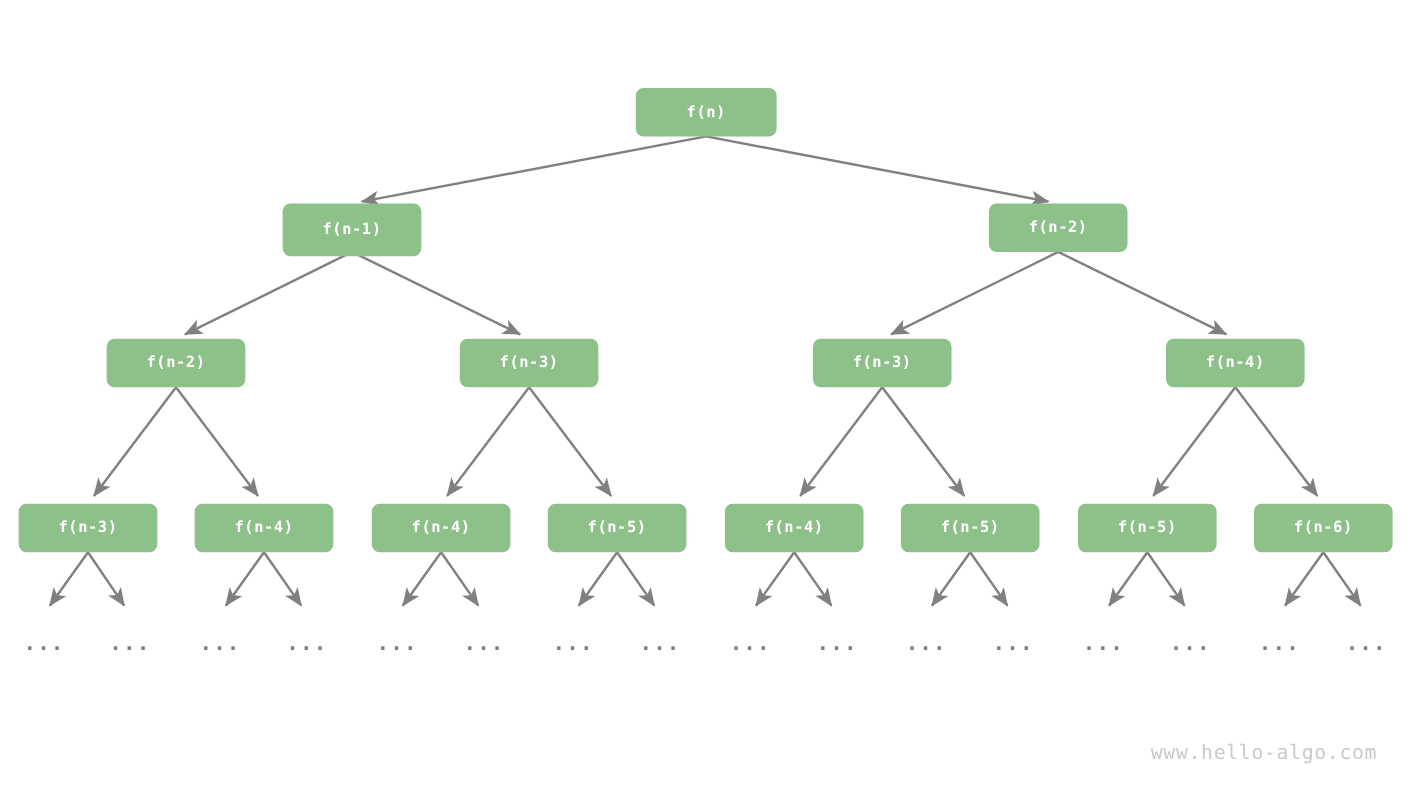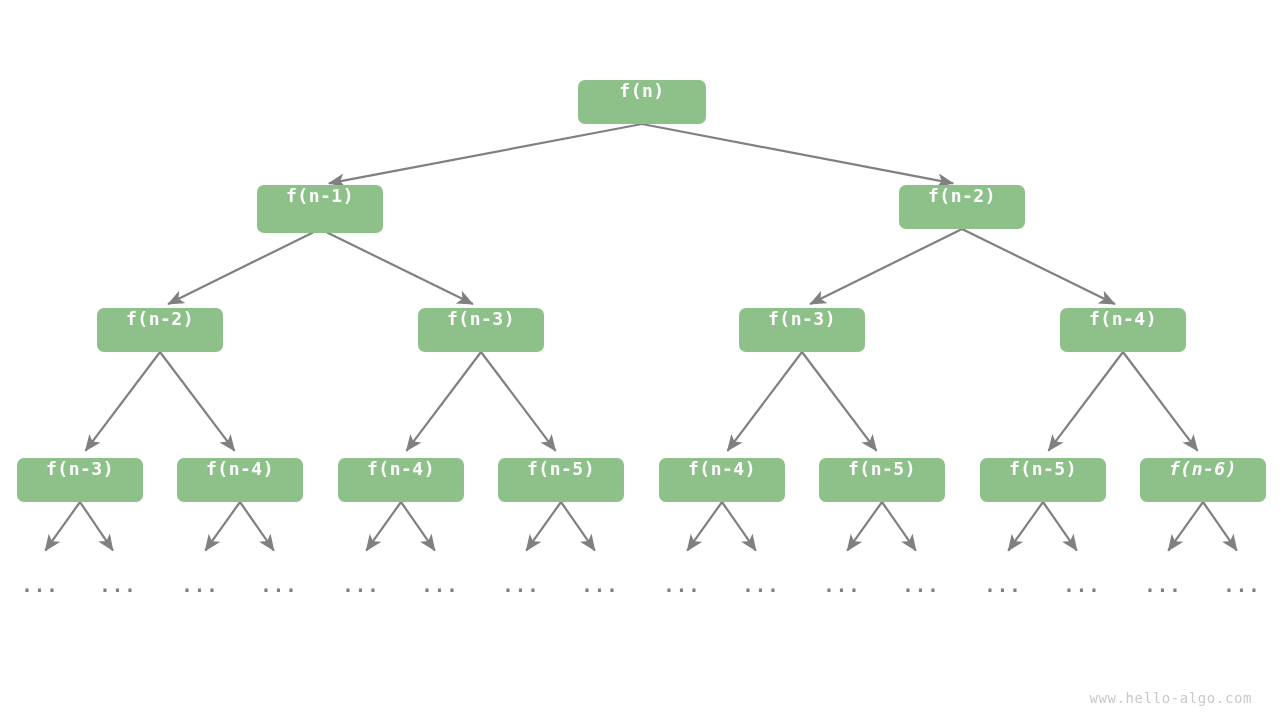--- a/index.html
+++ b/index.html
@@ -21,47 +21,47 @@
     width: 1280px;
     height: 720px;
   }
   .node {
     position: absolute;
     box-sizing: border-box;
     background: #8ec08a;
     border-radius: 7px;
     color: #ffffff;
     display: flex;
-    align-items: flex-start;
+    align-items: center;
     justify-content: center;
     font-family: "DejaVu Sans Mono", "Liberation Mono", monospace;
-    font-size: 18px;
+    font-size: 14px;
     font-weight: 700;
     letter-spacing: 0.5px;
     white-space: nowrap;
     z-index: 2;
   }
   .ellipsis {
     position: absolute;
     color: #808080;
     font-family: "DejaVu Sans Mono", "Liberation Mono", monospace;
     font-size: 19px;
     font-weight: 700;
     letter-spacing: 1px;
     transform: translate(-50%, -50%);
     z-index: 2;
     line-height: 1;
   }
   #watermark {
     position: absolute;
     right: 28px;
-    bottom: 14px;
+    bottom: 25px;
     color: #c9c9c9;
     font-family: "DejaVu Sans Mono", "Liberation Mono", monospace;
-    font-size: 14px;
+    font-size: 18px;
     letter-spacing: 0.6px;
     z-index: 3;
   }
 </style>
 </head>
 <body>
 
 <svg id="canvas" xmlns="http://www.w3.org/2000/svg">
   <defs>
     <marker id="arrowhead" markerWidth="9" markerHeight="9" refX="7.2" refY="3.2" orient="auto" markerUnits="strokeWidth">
@@ -138,21 +138,21 @@
     </div>
     <div class="node" style="left: 659px; top: 458px; width: 126px; height: 44px; background: rgb(142, 192, 138); color: rgb(255, 255, 255);">
       <span>f(n-4)</span>
     </div>
     <div class="node" style="left: 819px; top: 458px; width: 126px; height: 44px; background: rgb(142, 192, 138); color: rgb(255, 255, 255);">
       <span>f(n-5)</span>
     </div>
     <div class="node" style="left: 980px; top: 458px; width: 126px; height: 44px; background: rgb(142, 192, 138); color: rgb(255, 255, 255);">
       <span>f(n-5)</span>
     </div>
-    <div class="node" style="left: 1140px; top: 458px; width: 126px; height: 44px; background: rgb(142, 192, 138); color: rgb(255, 255, 255); font-style: italic;">
+    <div class="node" style="left: 1140px; top: 458px; width: 126px; height: 44px; background: rgb(142, 192, 138); color: rgb(255, 255, 255);">
       <span>f(n-6)</span>
     </div>
   </div>
 <div id="ellipsis-layer">
     <div class="ellipsis" style="left: 40px; top: 585px; color: rgb(128, 128, 128);">...</div>
     <div class="ellipsis" style="left: 118px; top: 585px; color: rgb(128, 128, 128);">...</div>
     <div class="ellipsis" style="left: 200px; top: 585px; color: rgb(128, 128, 128);">...</div>
     <div class="ellipsis" style="left: 279px; top: 585px; color: rgb(128, 128, 128);">...</div>
     <div class="ellipsis" style="left: 361px; top: 585px; color: rgb(128, 128, 128);">...</div>
     <div class="ellipsis" style="left: 440px; top: 585px; color: rgb(128, 128, 128);">...</div>

